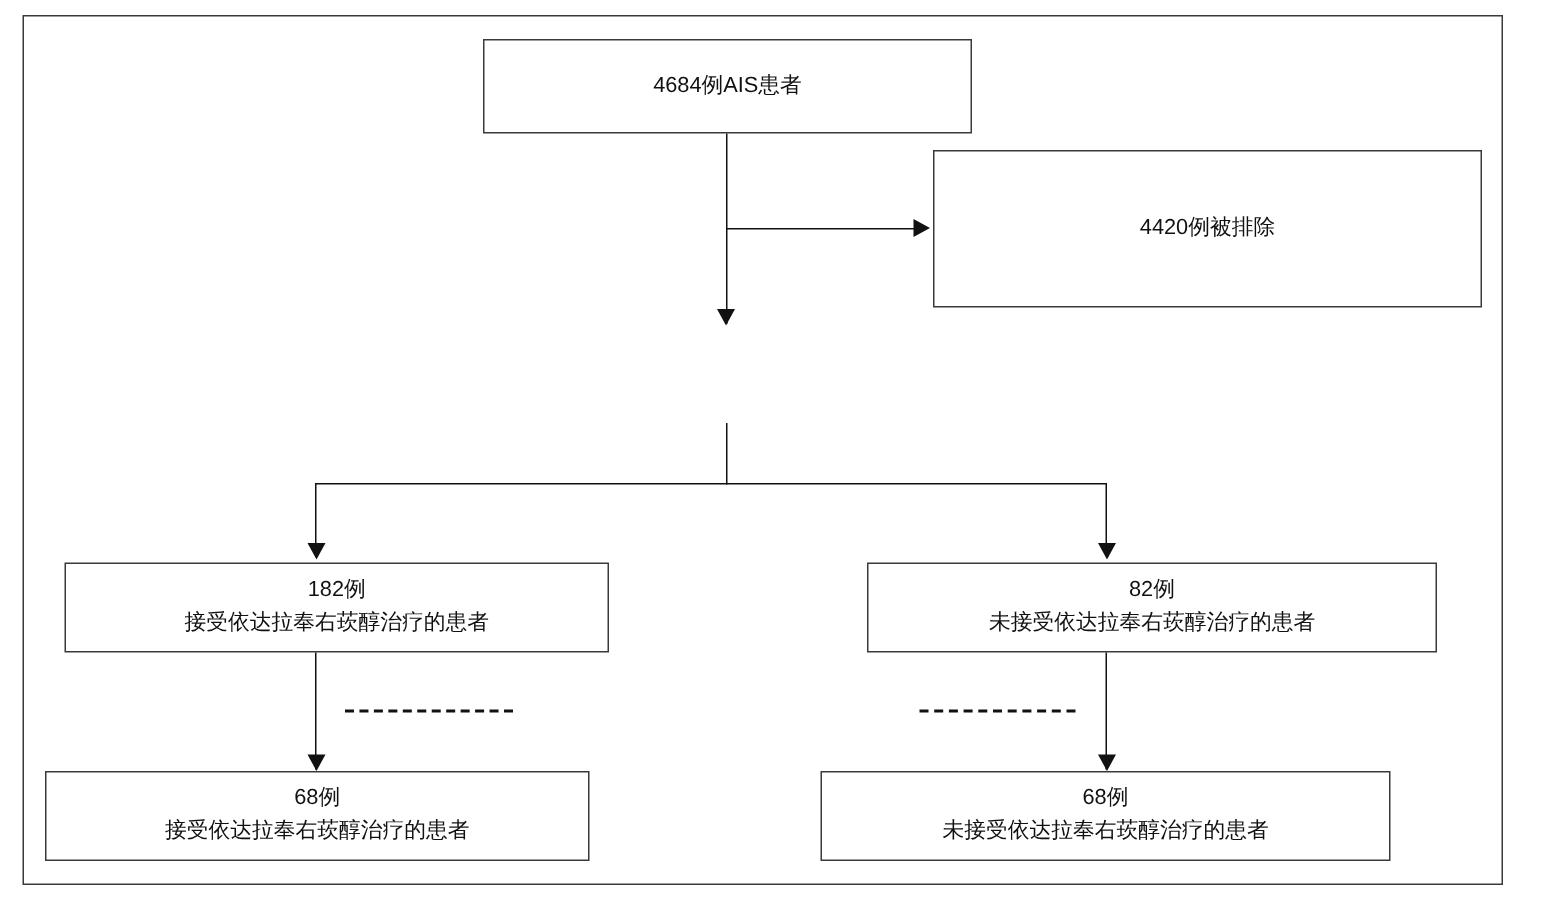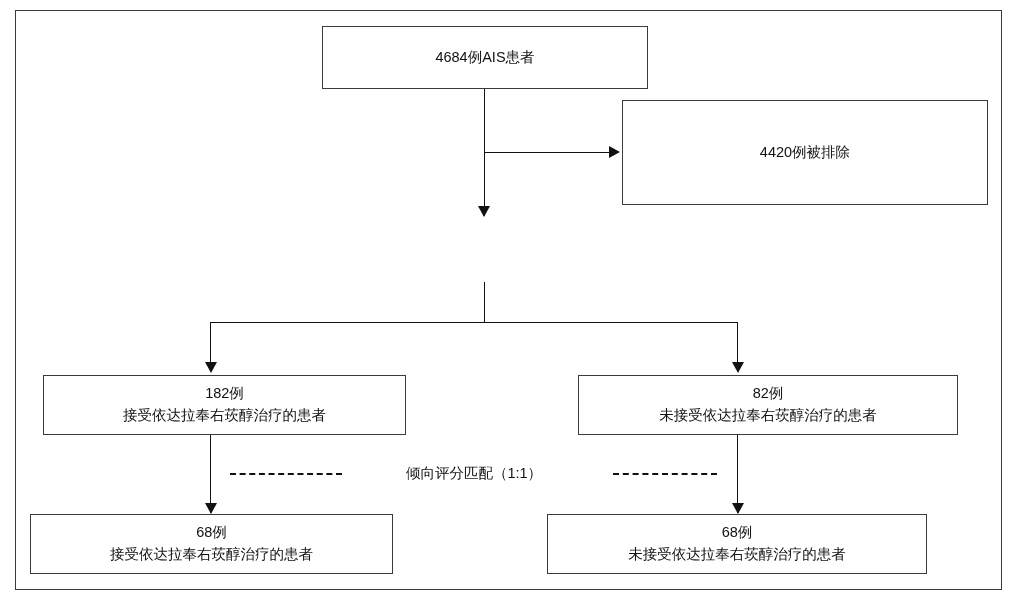--- a/index.html
+++ b/index.html
@@ -143,21 +143,20 @@
     <span class="line">未接受依达拉奉右莰醇治疗的患者</span>
   </div>
 
   <div class="vline" style="left:210px; top:435px; height:78px;"></div>
   <div class="arrow-down" style="left:205px; top:503px;"></div>
 
   <div class="vline" style="left:737px; top:435px; height:78px;"></div>
   <div class="arrow-down" style="left:732px; top:503px;"></div>
 
   <div class="dashed" style="left:230px; top:473px; width:112px;"></div>
-  <div class="psm-label" style="left:360px; top:464px; width:228px;">倾向评分匹配（1:1）</div>
   <div class="dashed" style="left:613px; top:473px; width:104px;"></div>
 
   <div class="box" style="left:30px; top:514px; width:363px; height:60px;">
     <span class="line">68例</span>
     <span class="line">接受依达拉奉右莰醇治疗的患者</span>
   </div>
 
   <div class="box" style="left:547px; top:514px; width:380px; height:60px;">
     <span class="line">68例</span>
     <span class="line">未接受依达拉奉右莰醇治疗的患者</span>

